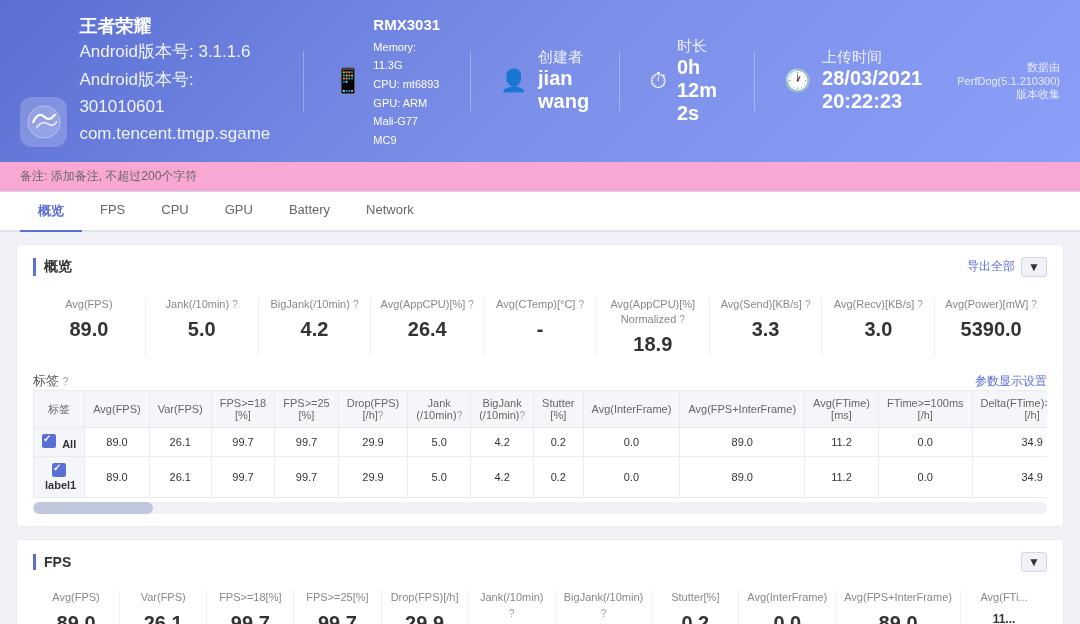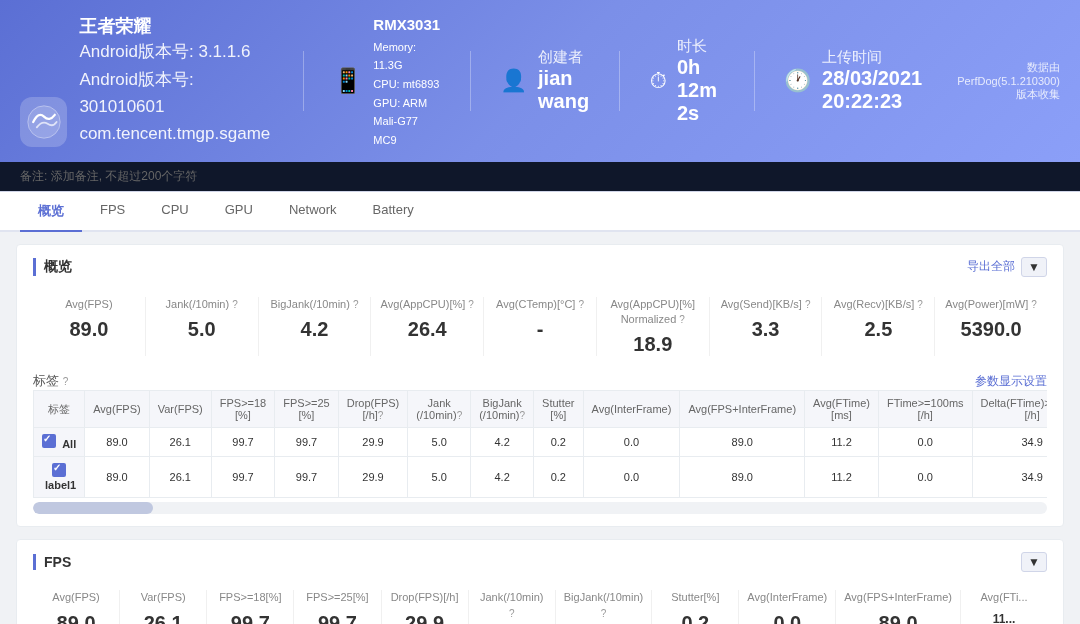--- a/index.html
+++ b/index.html
@@ -18,21 +18,21 @@
     .device-icon { font-size: 24px; }
     .device-details { font-size: 11px; line-height: 1.7; }
     .device-name { font-size: 15px; font-weight: bold; }
     .stat-block { display: flex; align-items: center; gap: 10px; color: white; }
     .stat-icon { font-size: 22px; }
     .stat-label { font-size: 15px; opacity: 0.85; }
     .stat-value { font-size: 20px; font-weight: bold; }
     .header-right { margin-left: auto; font-size: 11px; color: rgba(255,255,255,0.8); text-align: right; }
 
     
-    .note-bar { background: #0f172a; padding: 6px 20px; font-size: 12px; color: #666; border-bottom: 1px solid #d0d5e8; }
+    .note-bar { background: #f9a8d4; padding: 6px 20px; font-size: 12px; color: #666; border-bottom: 1px solid #d0d5e8; }
 
     
     .nav-tabs { background: white; padding: 0 20px; display: flex; gap: 0; border-bottom: 2px solid #e0e4f0; }
     .nav-tab { padding: 10px 18px; font-size: 13px; cursor: pointer; color: #666; border-bottom: 2px solid transparent; margin-bottom: -2px; }
     .nav-tab.active { color: #5b6fd4; border-bottom: 2px solid #5b6fd4; font-weight: bold; }
 
     
     .main { padding: 12px 16px; }
 
     
@@ -143,22 +143,22 @@
 
 <div class="note-bar">
   <span>备注: 添加备注, 不超过200个字符</span>
 </div>
 
 <div class="nav-tabs">
   <div class="nav-tab active">概览</div>
   <div class="nav-tab">FPS</div>
   <div class="nav-tab">CPU</div>
   <div class="nav-tab">GPU</div>
+  <div class="nav-tab">Battery</div>
   <div class="nav-tab">Network</div>
-  <div class="nav-tab">Battery</div>
 </div>
 
 <div class="main">
 
   <div class="section">
     <div class="section-header">
       <div class="section-title">概览</div>
       <div style="display:flex;align-items:center;gap:6px;">
         <span class="export-btn">导出全部</span>
         <span class="export-dropdown">▼</span>
@@ -189,21 +189,21 @@
       <div class="stat-item">
         <div class="stat-col-label">Avg(AppCPU)[%]<br>Normalized <span class="question-mark">?</span></div>
         <div class="stat-col-value">18.9</div>
       </div>
       <div class="stat-item">
         <div class="stat-col-label">Avg(Send)[KB/s] <span class="question-mark">?</span></div>
         <div class="stat-col-value">3.3</div>
       </div>
       <div class="stat-item">
         <div class="stat-col-label">Avg(Recv)[KB/s] <span class="question-mark">?</span></div>
-        <div class="stat-col-value">2.5</div>
+        <div class="stat-col-value">3.0</div>
       </div>
       <div class="stat-item">
         <div class="stat-col-label">Avg(Power)[mW] <span class="question-mark">?</span></div>
         <div class="stat-col-value">5390.0</div>
       </div>
     </div>
 
     <div class="tag-section">
       <div class="tag-header">
         <div class="tag-title">标签 <span class="question-mark">?</span></div>

